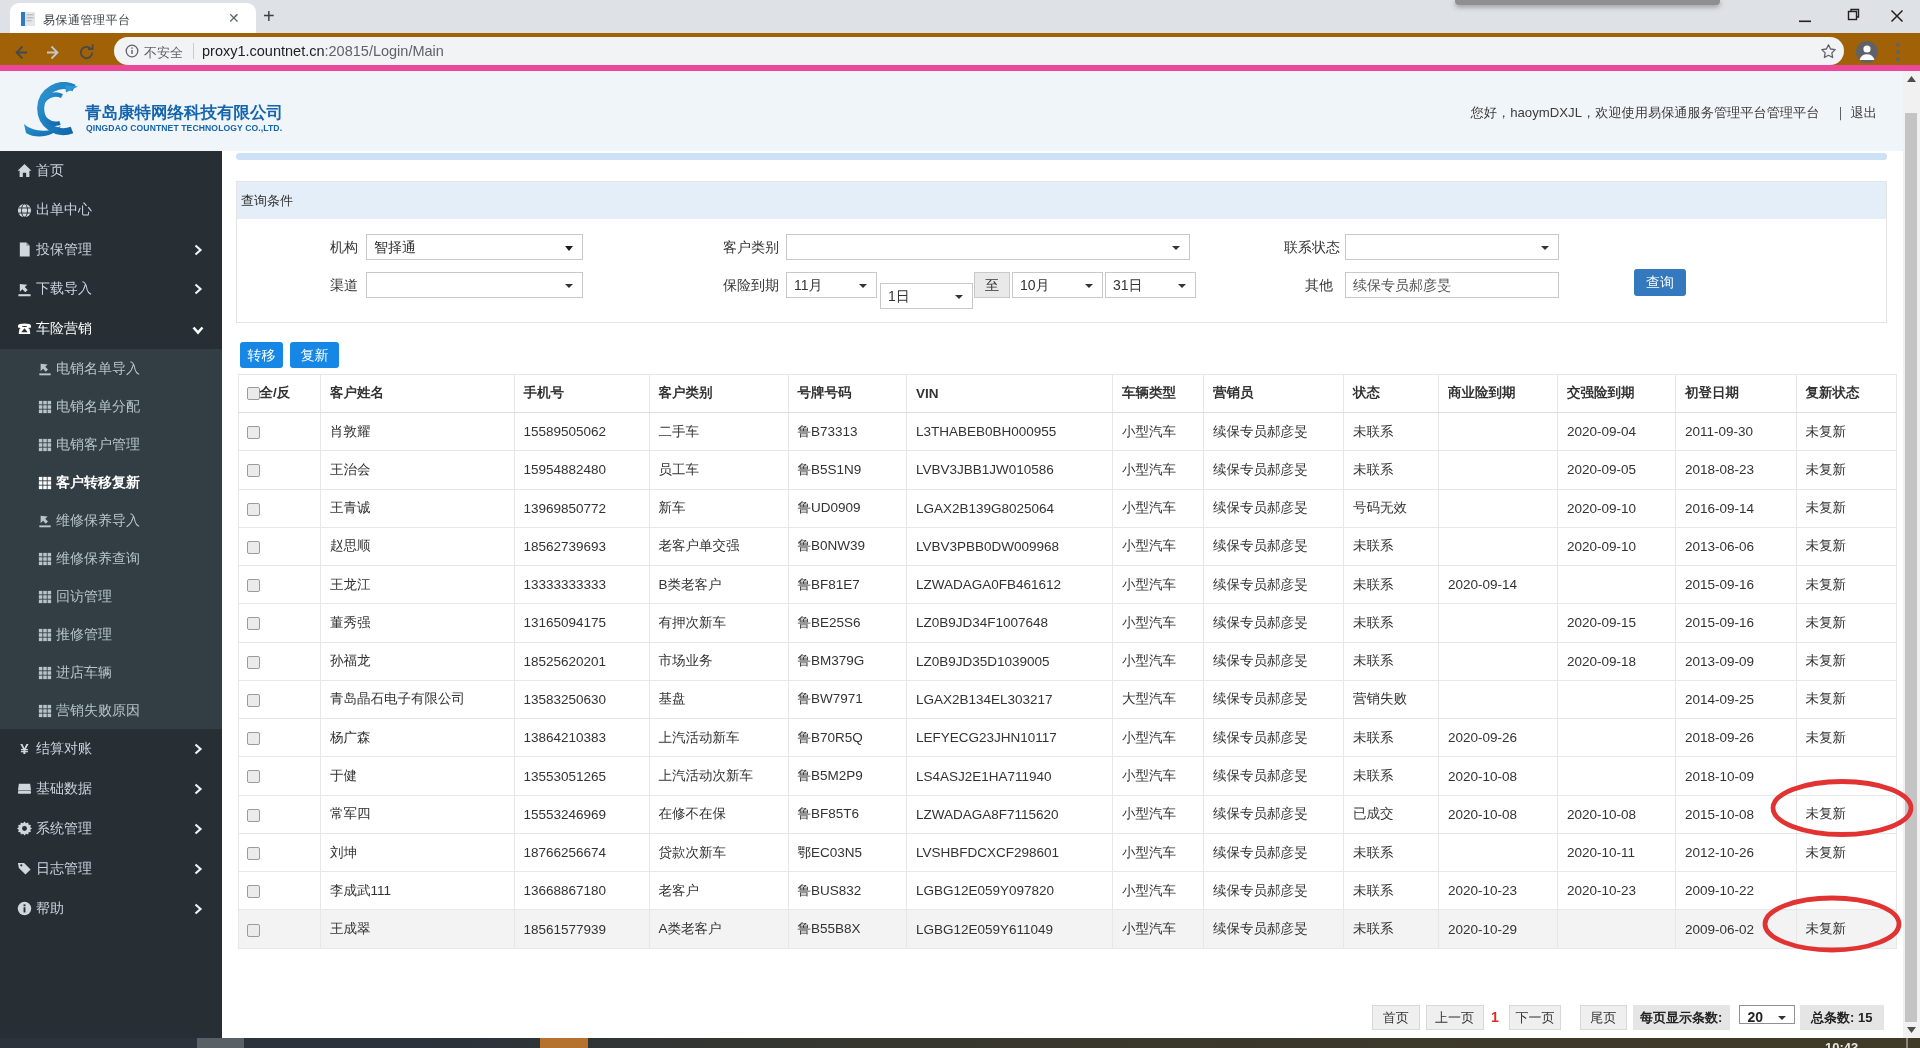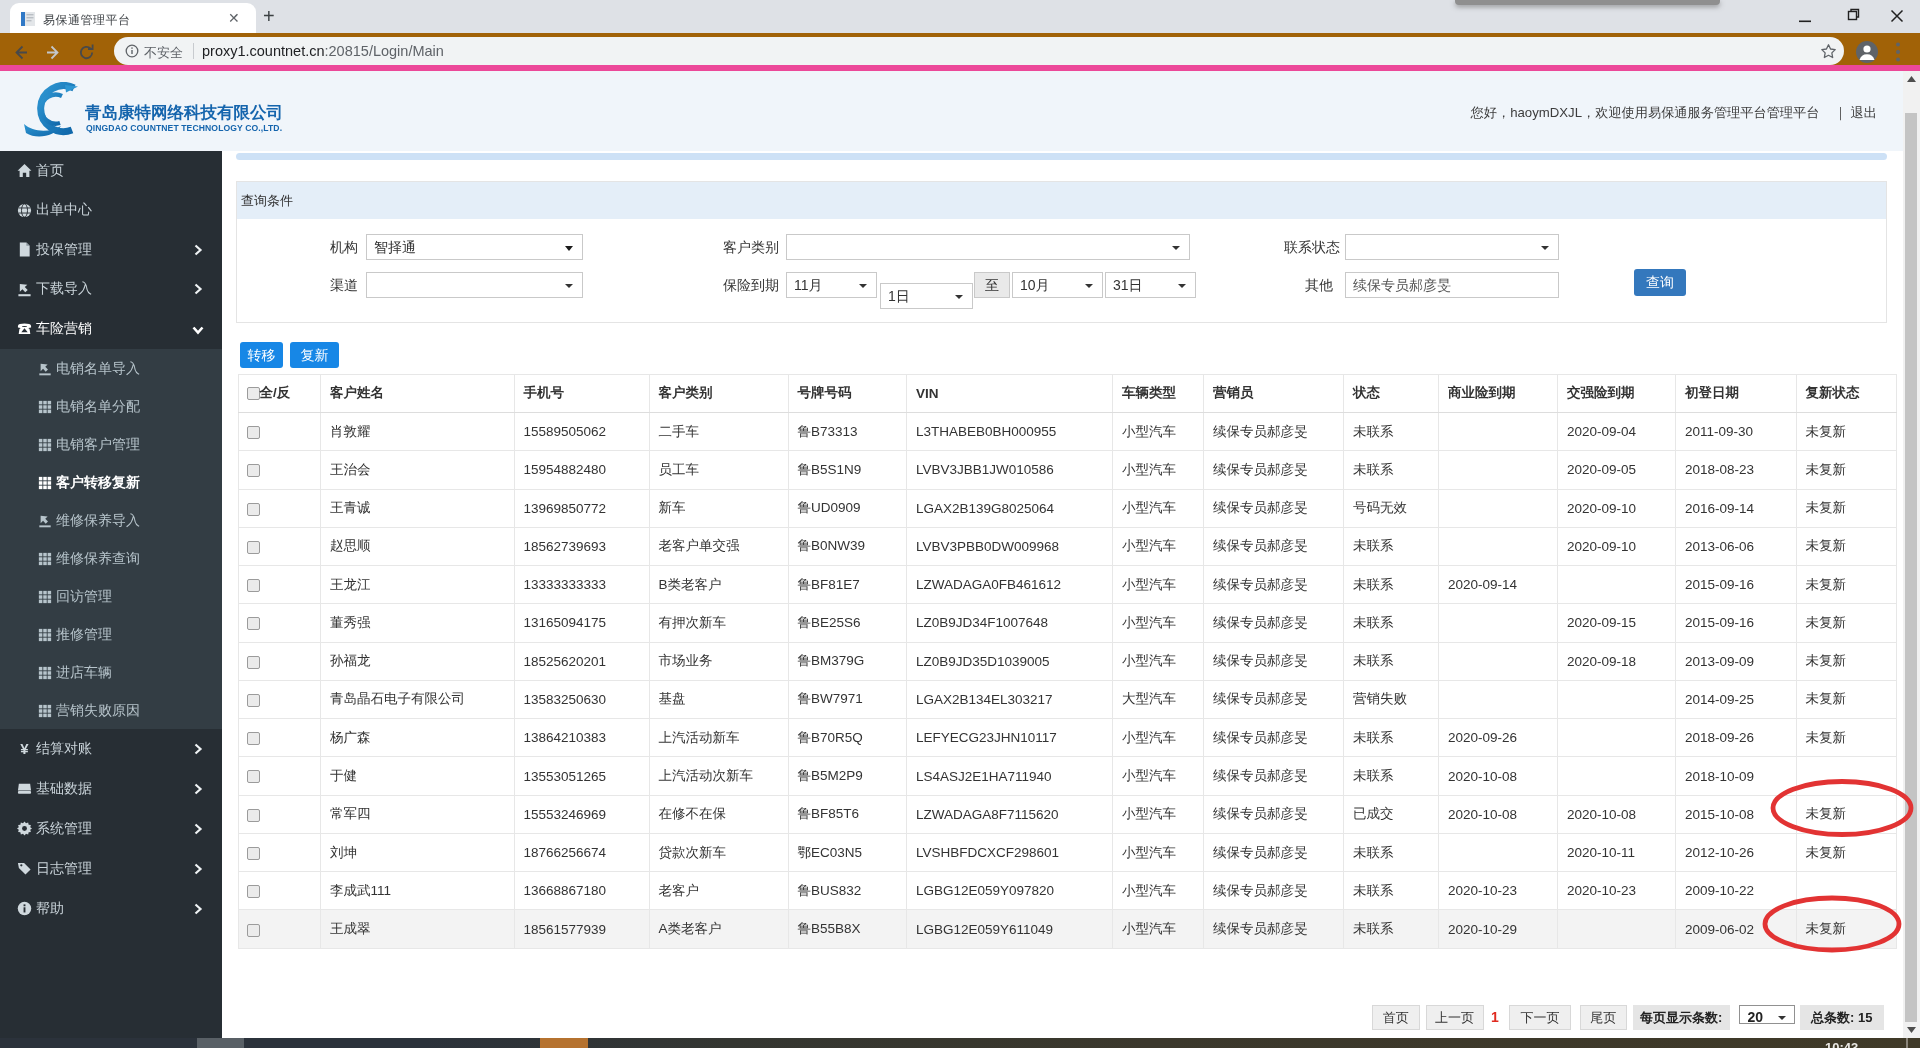--- a/index.html
+++ b/index.html
@@ -667,21 +667,21 @@
             <td>2020-10-29</td>
             <td></td>
             <td>2009-06-02</td>
             <td>未复新</td>
           </tr>  
         </tbody>
       </table>
   <div class="pgbtn" style="left:1149.5px;width:48.5px;">首页</div>
   <div class="pgbtn" style="left:1203.5px;width:58px;">上一页</div>
   <span style="position:absolute;left:1265px;top:854px;width:16px;height:25px;line-height:25px;text-align:center;color:#e02b20;font-size:14px;font-weight:bold;">1</span>
-  <div class="pgbtn" style="left:1287px;width:62px;">下一页</div>
+  <div class="pgbtn" style="left:1287px;width:52px;">下一页</div>
   <div class="pgbtn" style="left:1358px;width:46.5px;">尾页</div>
   <div class="pgbox" style="left:1410.5px;width:97.5px;">每页显示条数:</div>
   <div style="position:absolute;left:1516.5px;top:854px;width:56px;height:19px;background:#fff;border:1px solid #919191;font-size:14px;font-weight:bold;color:#222;line-height:23px;padding-left:8px;">20<span style="position:absolute;right:8px;top:10px;width:0;height:0;border-left:4px solid transparent;border-right:4px solid transparent;border-top:4.5px solid #333;"></span></div>
   <div class="pgbox" style="left:1578px;width:83.5px;">总条数: 15</div>
 </div>
 
 <div id="sb">
   <svg style="position:absolute;left:4px;top:5px" width="9" height="6" viewBox="0 0 9 6">
         <path d="M4.5 0 L9 6 H0 Z" fill="#4d4d4d"></path>
       </svg>

